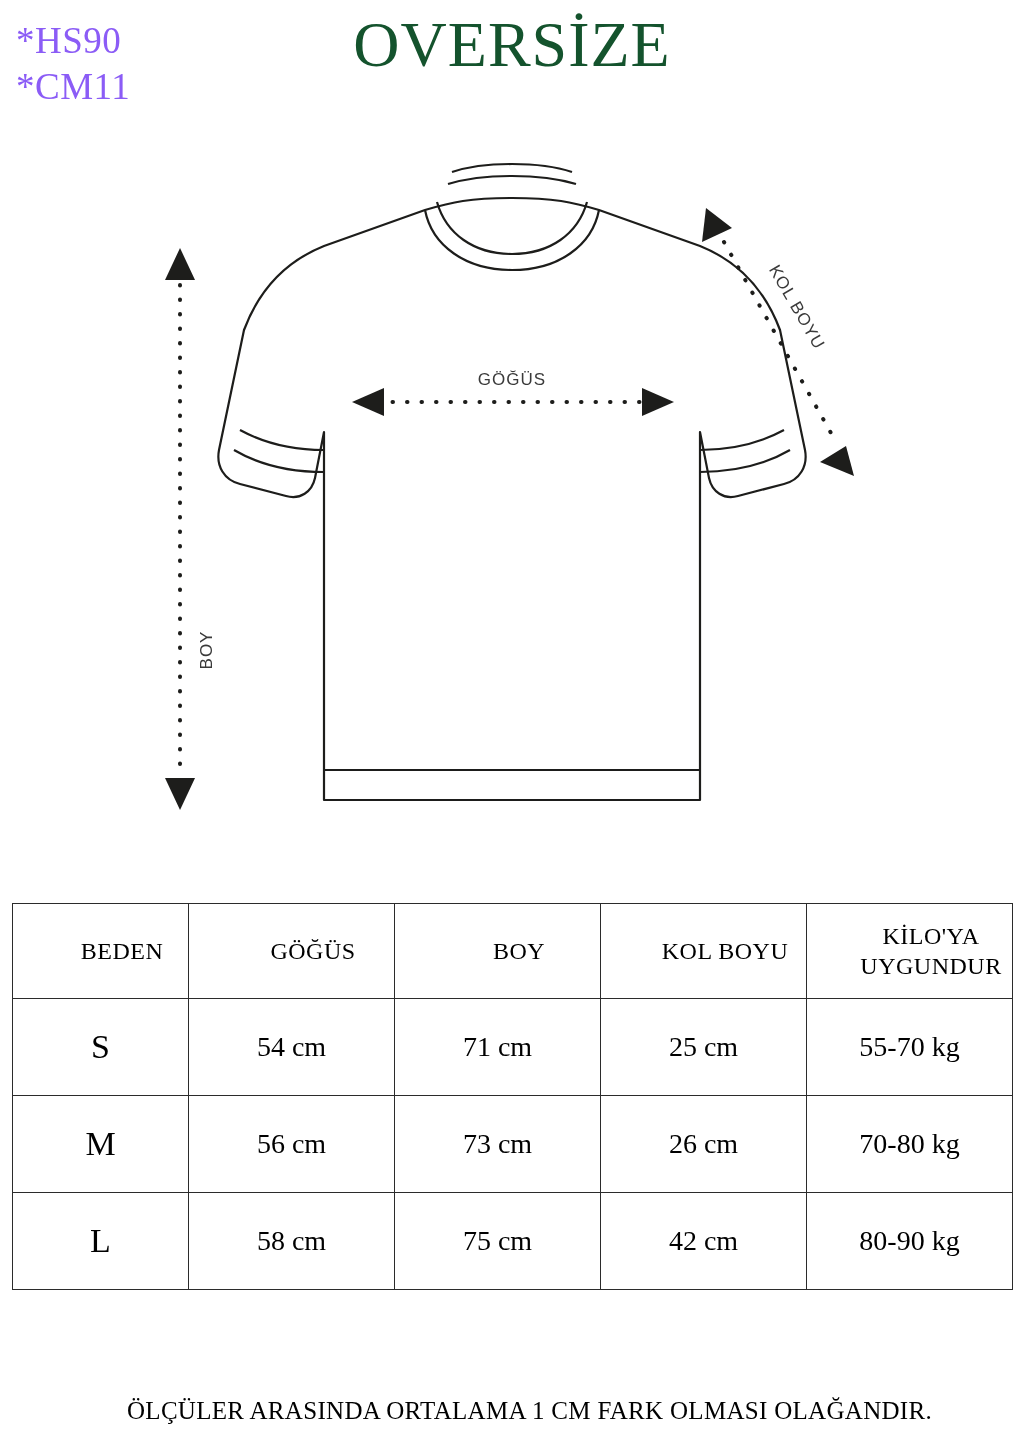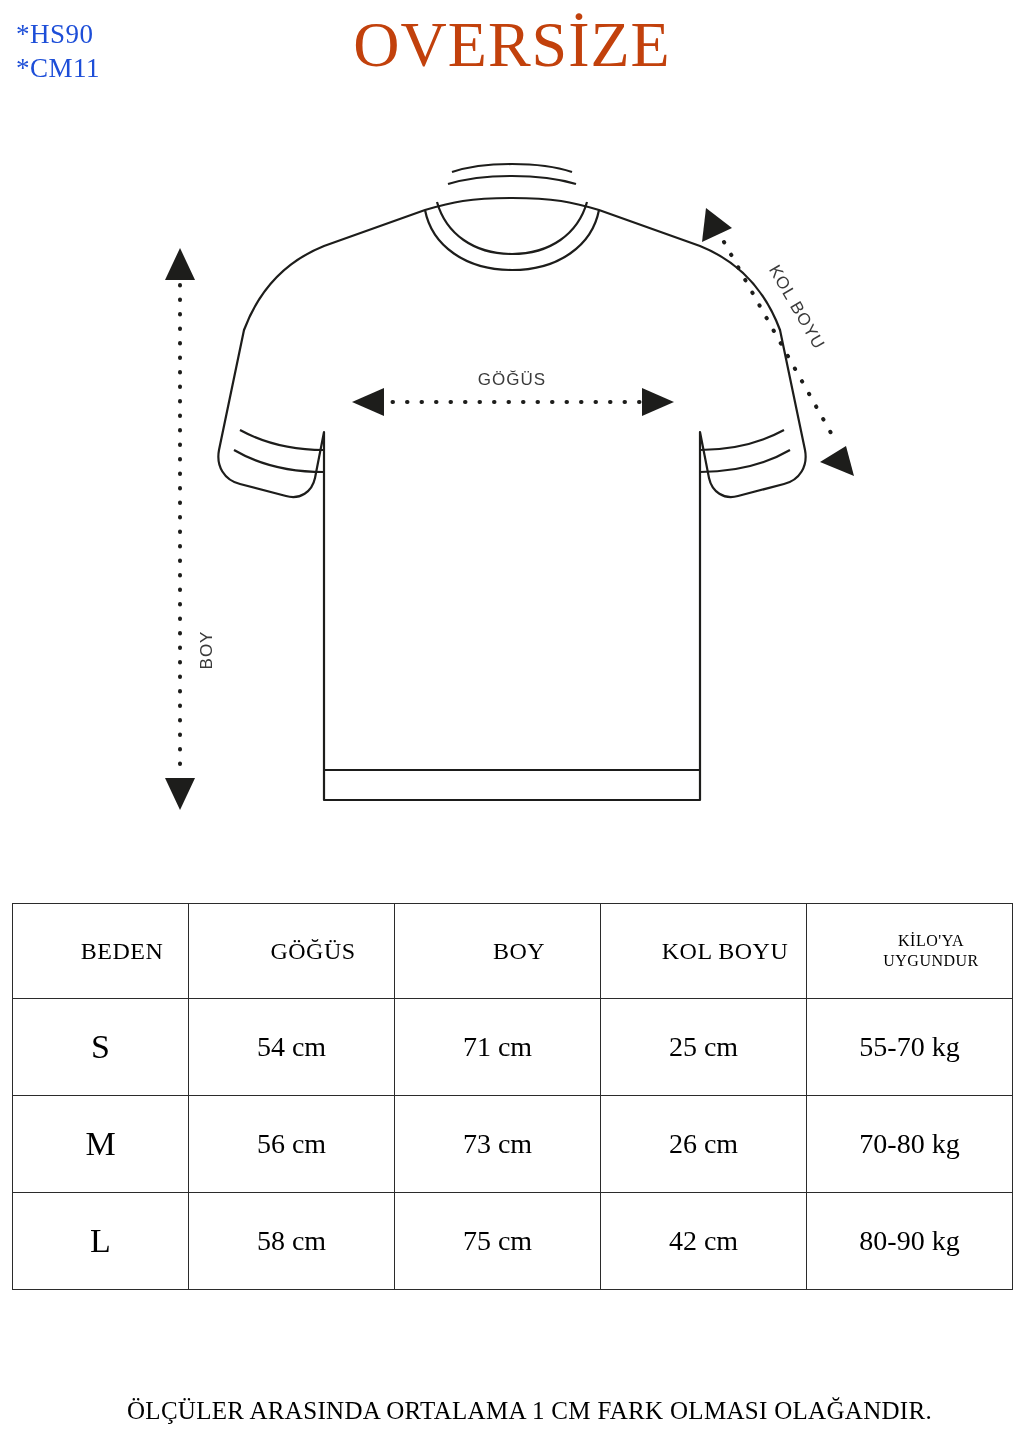--- a/index.html
+++ b/index.html
@@ -15,35 +15,35 @@
     color: #111111;
     overflow: hidden;
   }
 
   
   .codes {
     position: absolute;
     left: 16px;
     top: 18px;
     font-family: "Liberation Serif", serif;
-    font-size: 27px;
+    font-size: 37px;
     line-height: 1.25;
     letter-spacing: 0.5px;
-    color: #1d4ed8;
+    color: #8b5cf6;
   }
   .title {
     position: absolute;
     left: 0;
     right: 0;
     top: 8px;
     text-align: center;
     font-family: "Liberation Serif", serif;
     font-size: 64px;
     letter-spacing: 1px;
-    color: #c2410c;
+    color: #14532d;
   }
 
   
   .diagram {
     position: absolute;
     left: 0;
     top: 150px;
     width: 1024px;
     height: 740px;
   }
@@ -76,21 +76,21 @@
     color: #000;
   }
   table.sizes thead th {
     height: 92px;
     font-weight: normal;
     font-size: 24px;
     letter-spacing: 0.5px;
     vertical-align: middle;
   }
   table.sizes thead th.kilo {
-    font-size: 16px;
+    font-size: 24px;
     line-height: 1.25;
   }
   table.sizes tbody td {
     height: 94px;
     font-size: 28px;
     vertical-align: middle;
   }
   table.sizes tbody td.size-cell {
     font-size: 34px;
   }

